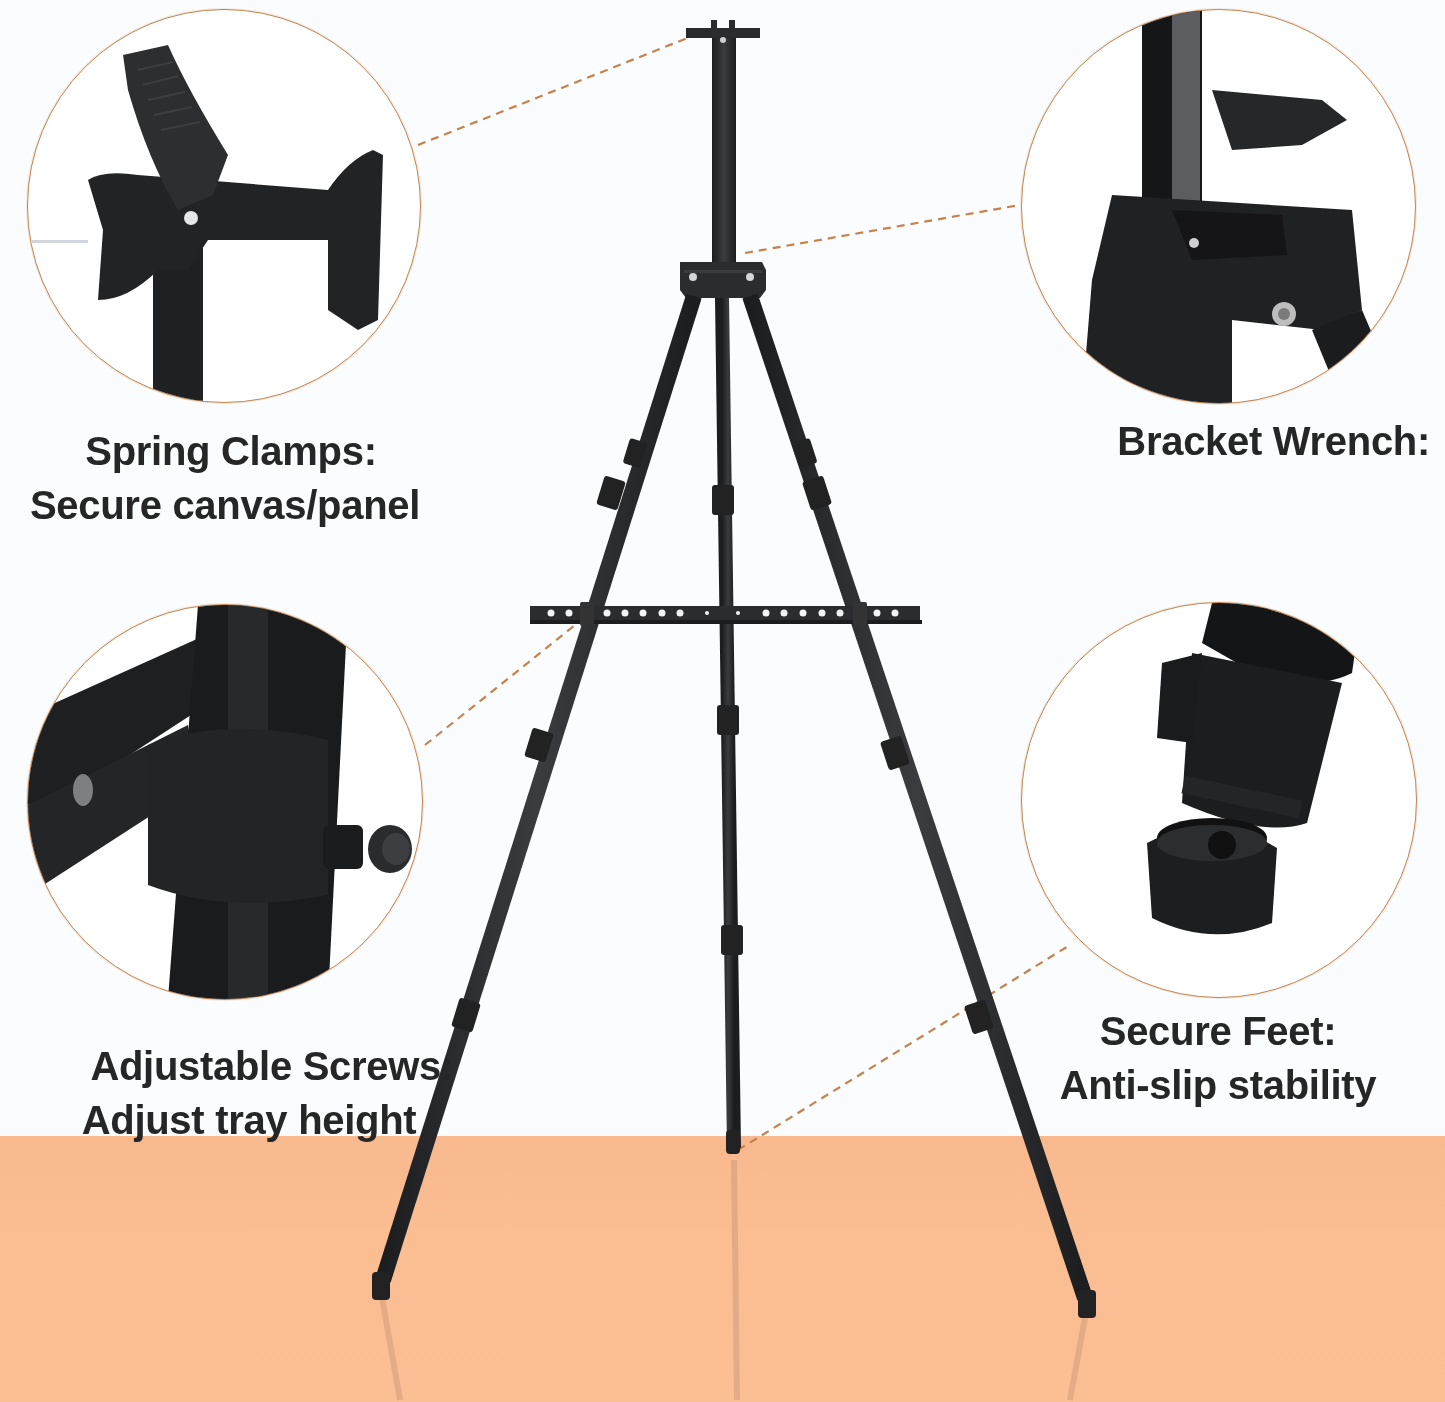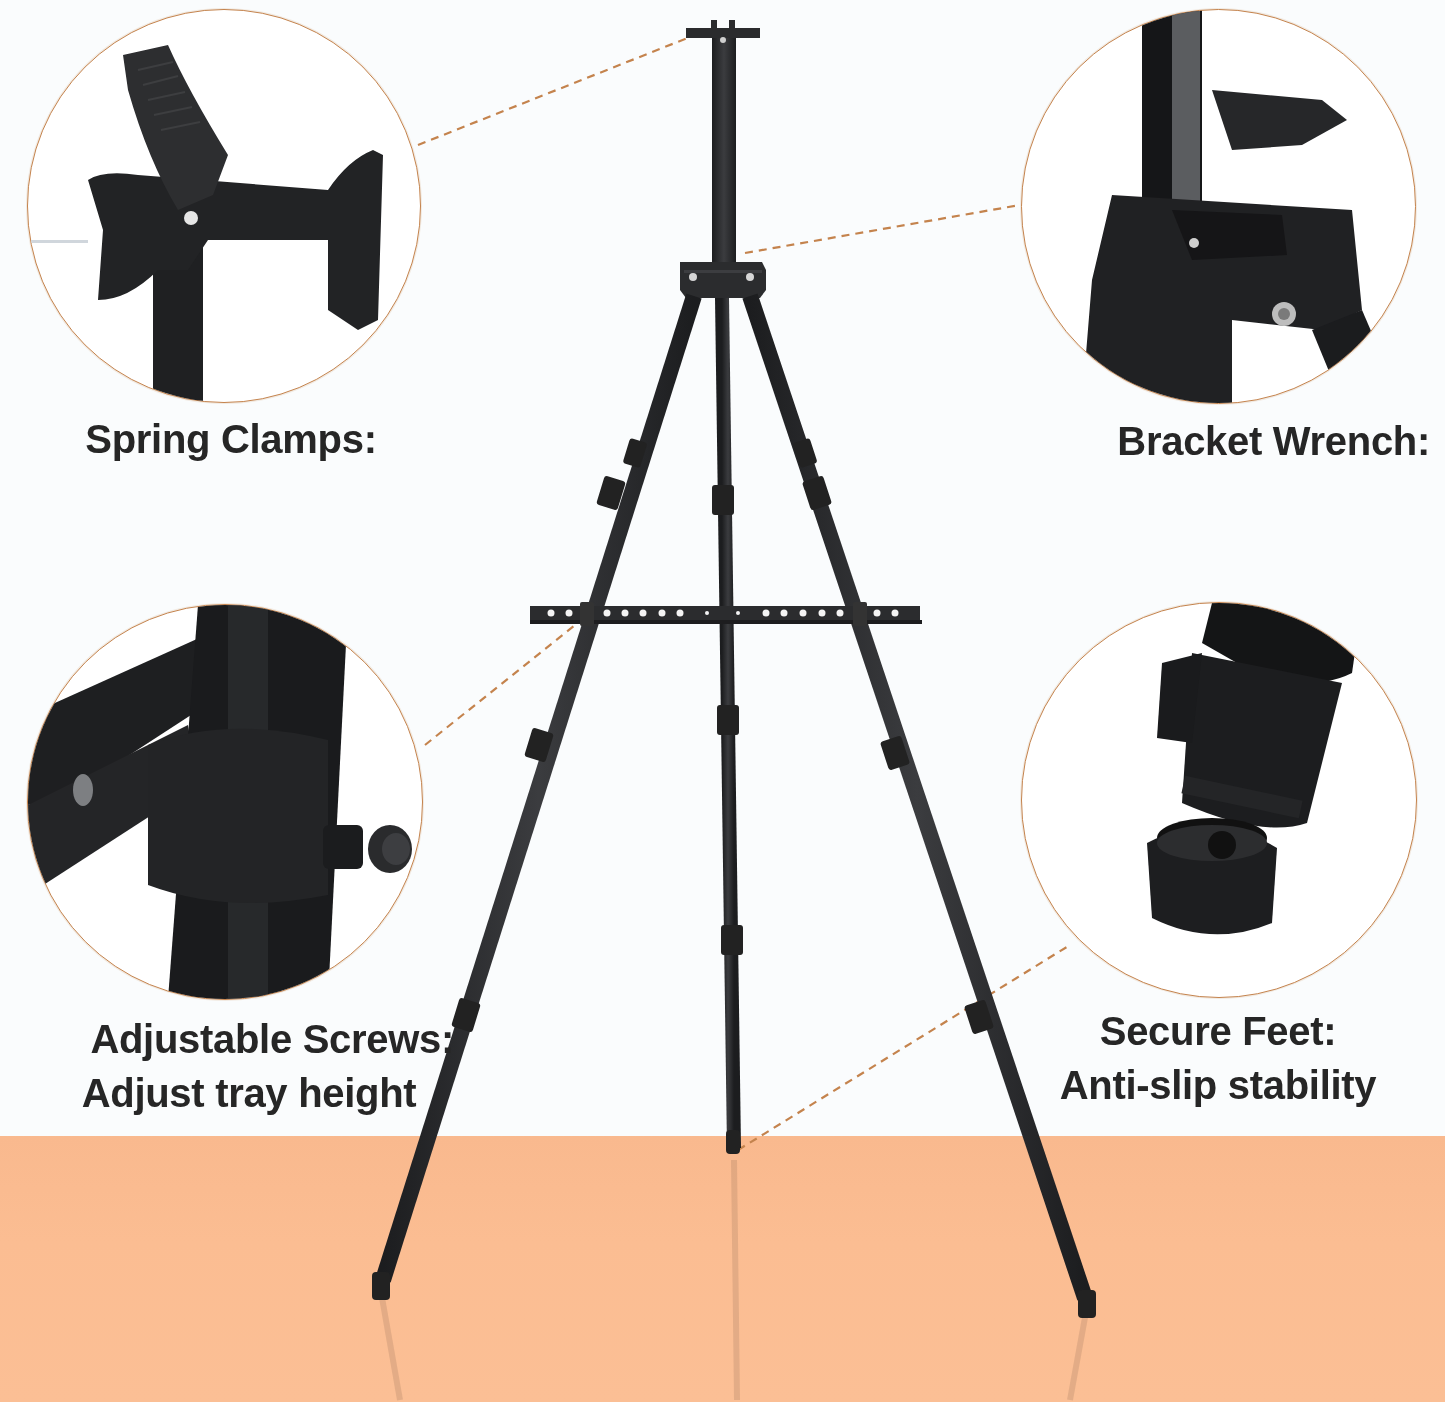--- a/index.html
+++ b/index.html
@@ -121,21 +121,22 @@
       <line x1="110" y1="60" x2="145" y2="52"></line>
         <line x1="115" y1="75" x2="150" y2="66"></line>
       <line x1="120" y1="90" x2="157" y2="82"></line>
         <line x1="126" y1="105" x2="164" y2="97"></line>
       <line x1="133" y1="120" x2="172" y2="112"></line>
     </g>
     <circle cx="163" cy="208" r="7" fill="#e6e6e6"></circle>
   </svg>
 </div>
 <div class="caption" style="left:0px; top:412px; width:450px;">
-  <span style="padding-left:12px;">Spring Clamps:</span>
+  <span style="padding-left:12px;margin-top:12px;">Spring Clamps:</span>
+  <span>Secure canvas/panel</span>
 </div>
 
 <div class="callout-circle" style="left:1021px; top:9px; width:393px; height:393px;">
   <svg viewBox="0 0 393 393">
     <rect x="120" y="0" width="60" height="200" fill="#151618"></rect>
     <rect x="150" y="0" width="28" height="200" fill="#5b5d60"></rect>
     <path d="M190 80 L300 90 L325 110 L280 135 L210 140 Z" fill="#262729"></path>
     <path d="M90 185 L330 200 L340 300 L300 320 L210 310 L210 393 L60 393 L70 270 Z" fill="#202123"></path>
     <path d="M150 200 L260 205 L265 245 L170 250 Z" fill="#151517"></path>
     <circle cx="172" cy="233" r="5" fill="#cfcfcf"></circle>
@@ -155,21 +156,21 @@
     <ellipse cx="55" cy="185" rx="10" ry="16" fill="#7d7f82"></ellipse>
     <path d="M170 0 L320 0 L300 394 L140 394 Z" fill="#1a1b1d"></path>
     <rect x="200" y="0" width="40" height="394" fill="#2e2f32" opacity="0.7"></rect>
     <path d="M120 140 Q200 110 300 135 L300 290 Q200 310 120 280 Z" fill="#232426"></path>
     <rect x="295" y="220" width="40" height="44" rx="6" fill="#1b1c1e"></rect>
     <ellipse cx="362" cy="244" rx="22" ry="24" fill="#2a2b2d"></ellipse>
     <ellipse cx="368" cy="244" rx="14" ry="16" fill="#3d3e41"></ellipse>
   </svg>
 </div>
 <div class="caption" style="left:0px; top:1012px; width:454px;">
-  <span style="text-align:right;">Adjustable Screws:</span>
+  <span style="text-align:right;margin-top:27px;">Adjustable Screws:</span>
   <span style="padding-left:44px;">Adjust tray height</span>
 </div>
 
 <div class="callout-circle" style="left:1021px; top:602px; width:394px; height:394px;">
   <svg viewBox="0 0 394 394">
     <path d="M190 0 L340 0 L330 70 Q300 85 250 80 L180 40 Z" fill="#141516"></path>
     <path d="M170 50 L320 80 L285 220 Q240 235 160 200 Z" fill="#1c1d1f"></path>
     <path d="M140 60 L180 50 L170 140 L135 135 Z" fill="#1a1b1d"></path>
     <rect x="160" y="185" width="120" height="18" fill="#242527" transform="rotate(12 220 194)"></rect>
     <ellipse cx="190" cy="235" rx="55" ry="20" fill="#111"></ellipse>

